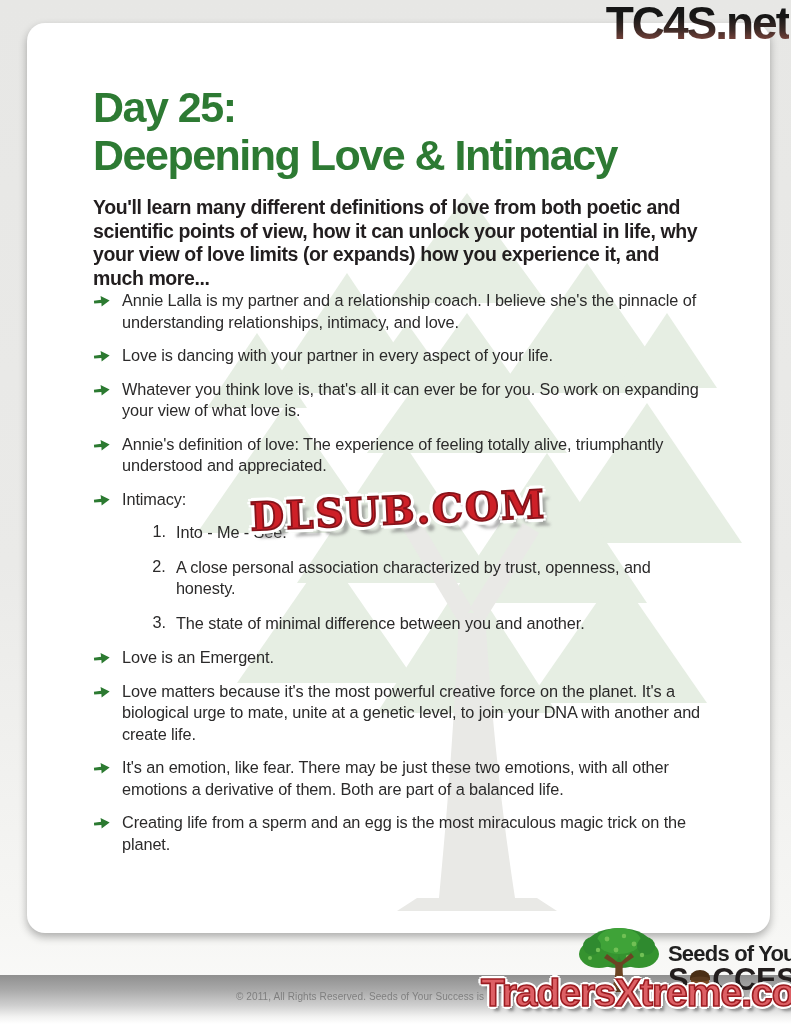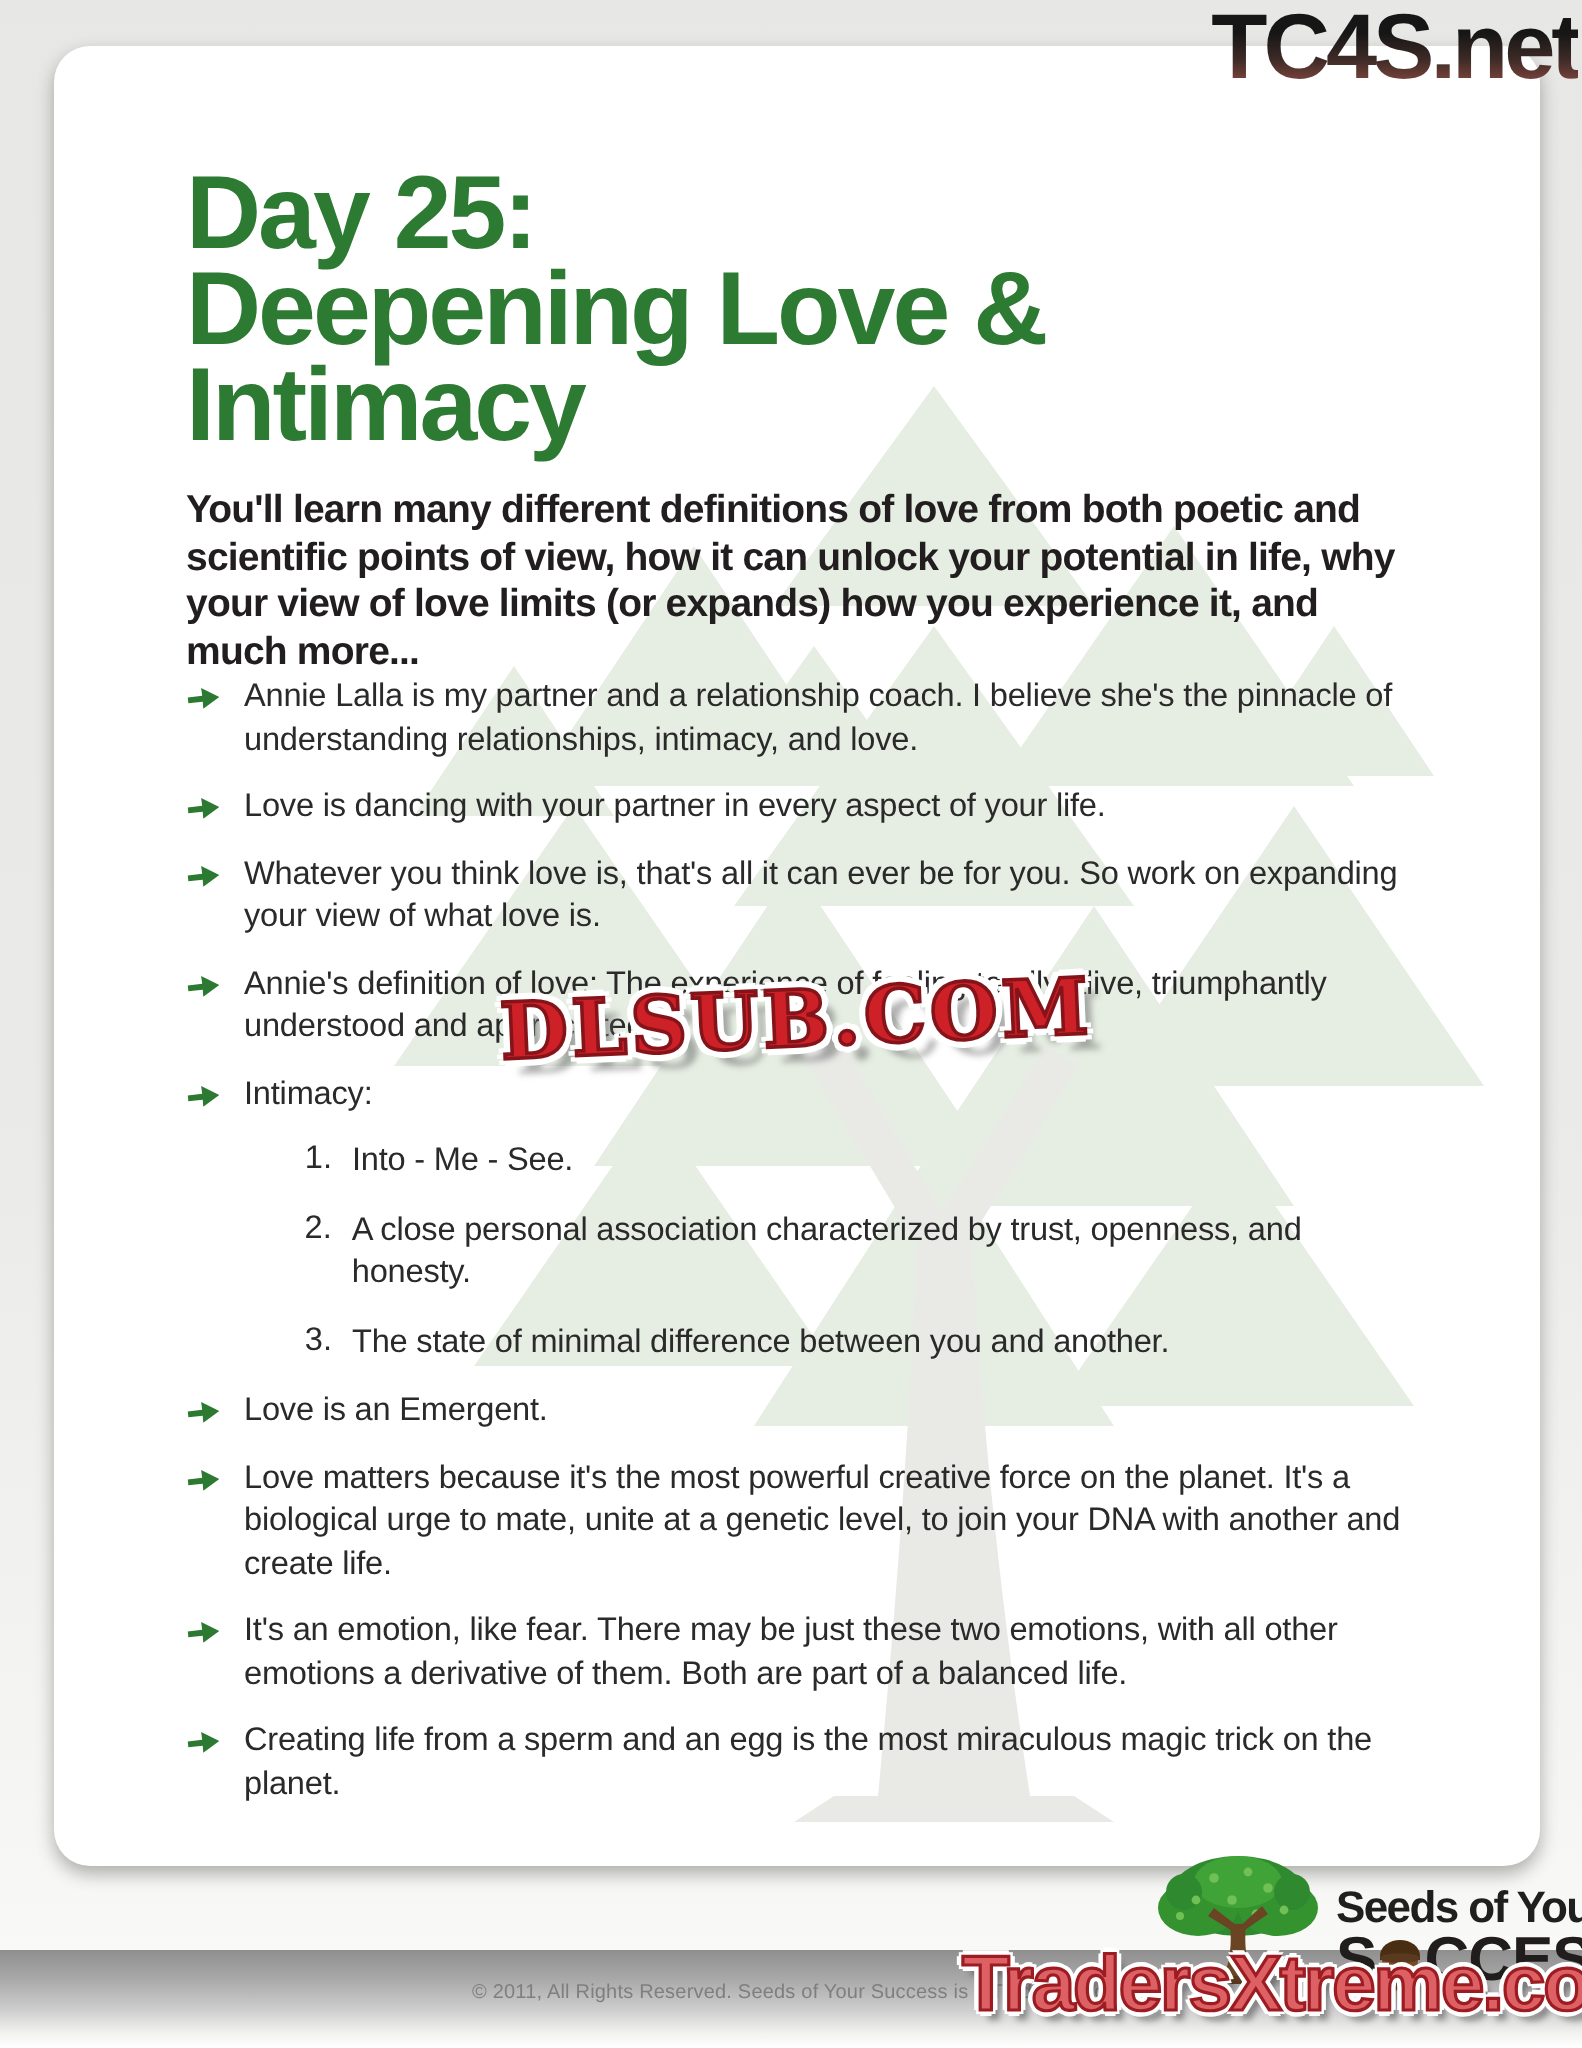--- a/index.html
+++ b/index.html
@@ -21,21 +21,21 @@
   .card {
     position:absolute; left:27px; top:23px; width:743px; height:910px;
     background:#ffffff; border-radius:18px;
     box-shadow:0 4px 9px rgba(0,0,0,0.30);
     overflow:hidden; z-index:5;
   }
   .card-watermark { position:absolute; left:140px; top:130px; z-index:0; }
   .content { position:relative; z-index:2; padding:60px 58px 0 66px; }
   
   .title {
-    color:#2d7a33; font-weight:700; font-size:52px; line-height:48px;
+    color:#2d7a33; font-weight:700; font-size:43px; line-height:48px;
     letter-spacing:-1.5px;
   }
   
   .intro {
     margin-top:17px; font-weight:700; font-size:19.5px; line-height:23.5px;
     color:#221e1f; letter-spacing:-0.4px; max-width:618px;
   }
   
   .bullets { list-style:none; max-width:612px; }
   .bullet { display:flex; gap:11px; margin-bottom:12px; }

